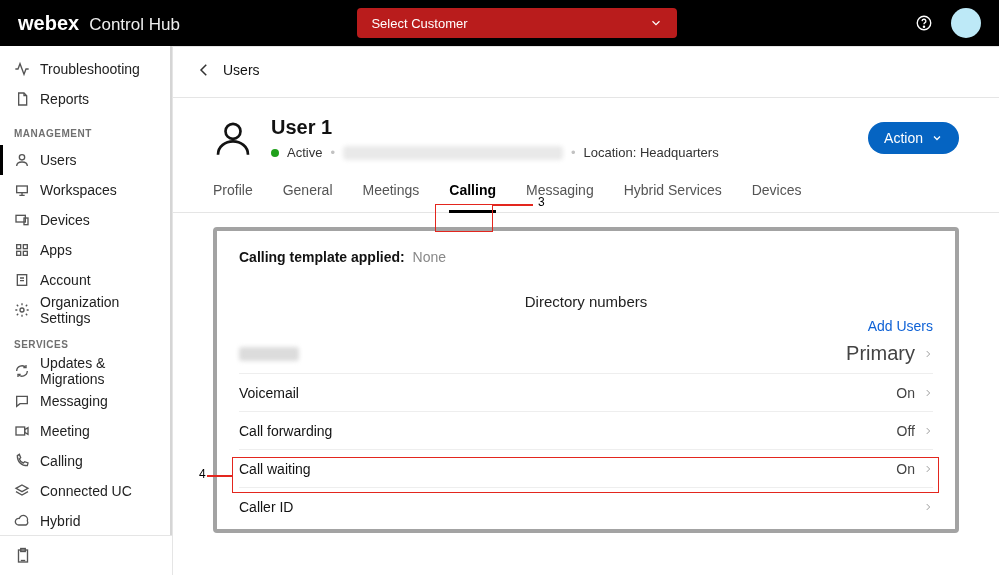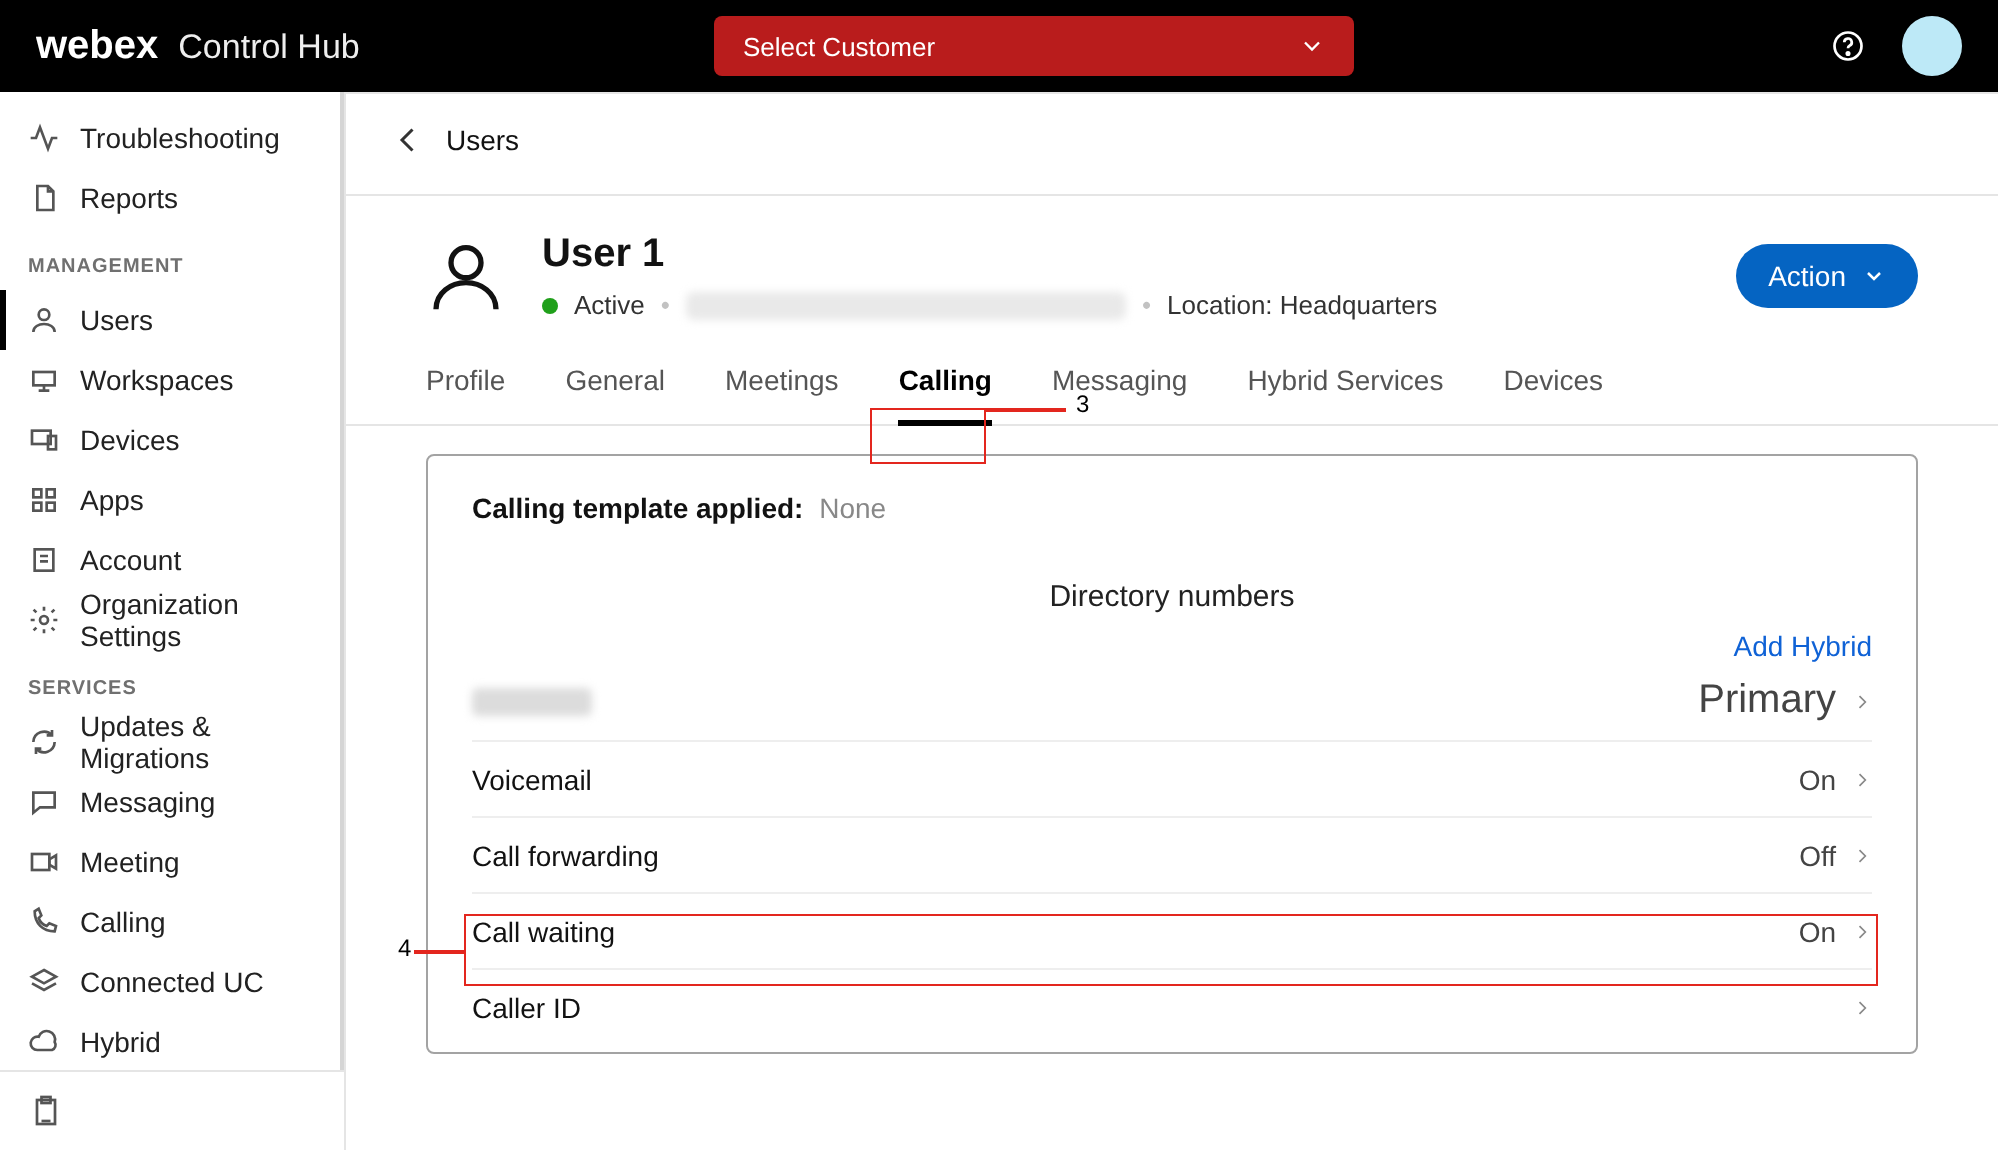--- a/index.html
+++ b/index.html
@@ -36,21 +36,21 @@
   .dot-green { width:8px; height:8px; border-radius:50%; background:#20a01b; display:inline-block; }
   .sep { color:#c2c2c2; }
   .blur-strip { width:220px; height:14px; background:#e9e9e9; filter:blur(2px); border-radius:4px; }
   .action-btn { margin-left:auto; background:#0564c2; color:#fff; border:none; border-radius:18px; height:32px; padding:0 16px; display:flex; align-items:center; gap:8px; font-size:14px; cursor:pointer; }
 
   .tabs-row { padding:22px 40px 0 40px; display:flex; gap:30px; border-bottom:1px solid #e5e5e5; position:relative; }
   .tab { font-size:14px; color:#555; padding-bottom:12px; cursor:pointer; }
   .tab.active { color:#000; font-weight:600; border-bottom:3px solid #000; margin-bottom:-1px; }
 
   .panel-wrap { padding:14px 40px 0 40px; }
-  .panel { border:1px solid #a3a3a3; border-radius:4px; padding:18px 22px 4px 22px; }
+  .panel { border:4px solid #a3a3a3; border-radius:4px; padding:18px 22px 4px 22px; }
   .template-row { font-size:14px; margin-bottom:22px; }
   .template-row .lbl { font-weight:600; }
   .template-row .val { color:#888; margin-left:4px; }
 
   .section-title { font-size:15px; color:#222; margin-top:6px; margin-bottom:8px; }
   .dir-head { display:flex; align-items:center;flex-direction:column; }
   .add-link { margin-left:auto; color:#0f62d6; font-size:14px; cursor:pointer; }
   .dir-row { display:flex; align-items:center; padding:8px 0; font-size:20px; }
   .dir-num { width:60px; height:14px; background:#dcdcdc; filter:blur(2px); border-radius:3px; }
   .dir-right { margin-left:auto; display:flex; align-items:center; gap:8px; color:#444; }
@@ -250,21 +250,21 @@
 
     <div class="panel-wrap">
       <div class="panel">
         <div class="template-row">
           <span class="lbl">Calling template applied:</span>
           <span class="val">None</span>
         </div>
 
         <div class="dir-head">
           <div class="section-title">Directory numbers</div>
-          <a class="add-link">Add Hybrid</a>
+          <a class="add-link">Add Users</a>
         </div>
         <div class="dir-row">
           <span class="dir-num"></span>
           <span class="dir-right">
             <span>Primary</span>
             <svg class="chev" viewBox="0 0 24 24" fill="none" stroke="currentColor" stroke-width="2">
                 <polyline points="9 5 16 12 9 19"></polyline>
               </svg>
           </span>
         </div>

